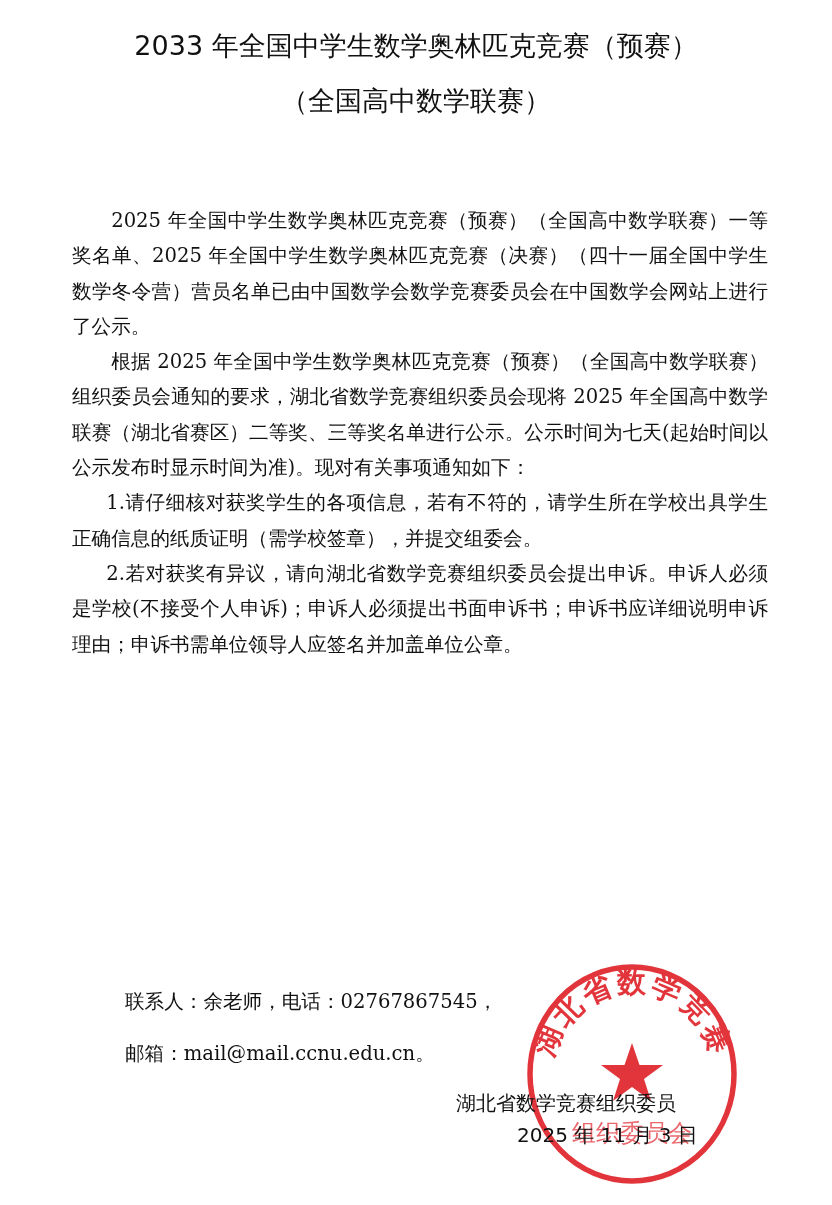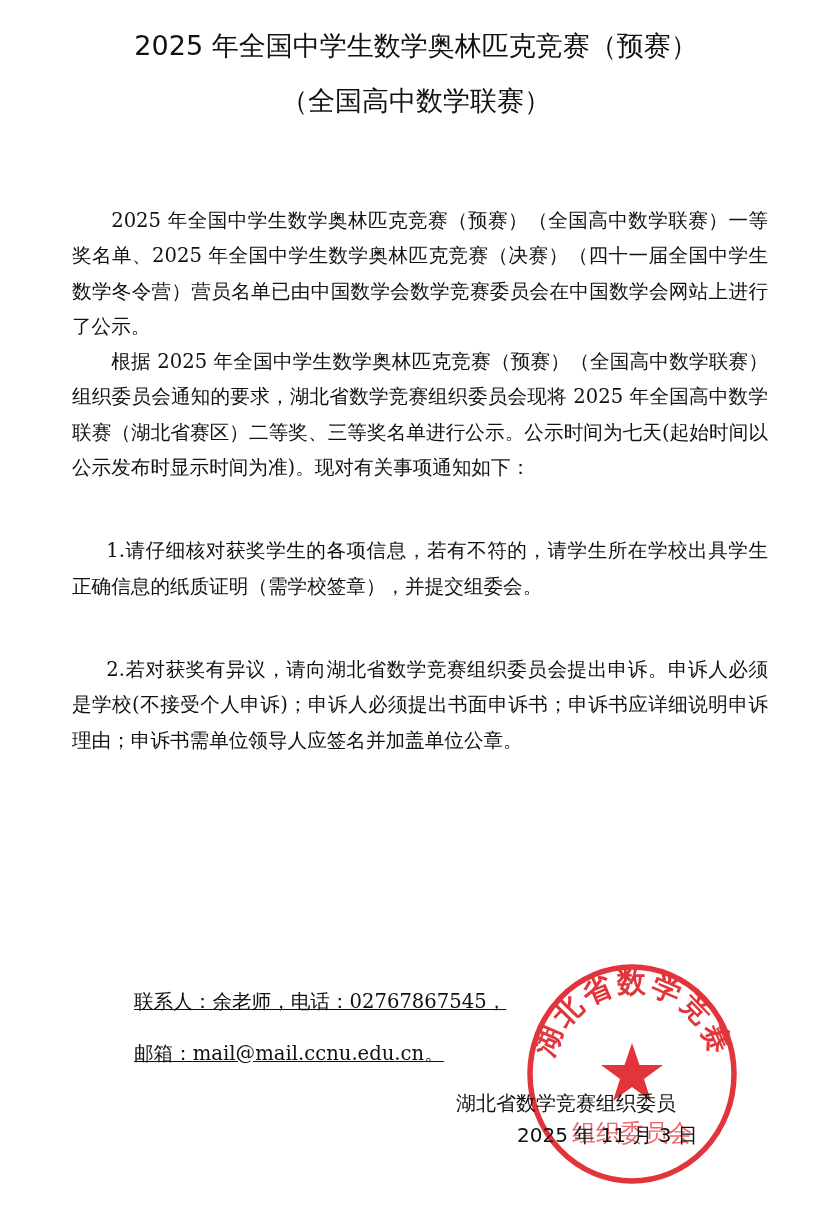--- a/index.html
+++ b/index.html
@@ -39,28 +39,26 @@
     line-height: 35.3px;
   }
   .para {
     margin: 0;
     text-indent: 2em;
     text-align: justify;
     text-align-last: left;
   }
   .para.item {
     text-indent: 1.75em;
-    margin-top: 48px;
   }
   .contact-line {
     position: absolute;
-    left: 134px;
+    left: 125px;
     font-size: 19.6px;
     white-space: nowrap;
-    text-decoration: underline;
   }
   .contact-1 { top: 988px; }
   .contact-2 { top: 1040px; }
   .sign-org {
     position: absolute;
     left: 456px;
     top: 1090px;
     font-size: 20px;
     white-space: nowrap;
     font-family: "DejaVu Sans", "Liberation Sans", sans-serif;
@@ -83,21 +81,21 @@
     height: 222px;
     z-index: 2;
     opacity: 0.92;
   }
   .seal svg { width: 100%; height: 100%; }
 </style>
 </head>
 <body>
 
 <div class="title-block">
-  <div class="title-line">2025 年全国中学生数学奥林匹克竞赛（预赛）</div>
+  <div class="title-line">2033 年全国中学生数学奥林匹克竞赛（预赛）</div>
   <div class="title-line">（全国高中数学联赛）</div>
 </div>
 
 <div class="body-block">
   <p class="para">2025 年全国中学生数学奥林匹克竞赛（预赛）（全国高中数学联赛）一等奖名单、2025 年全国中学生数学奥林匹克竞赛（决赛）（四十一届全国中学生数学冬令营）营员名单已由中国数学会数学竞赛委员会在中国数学会网站上进行了公示。</p>
   <p class="para">根据 2025 年全国中学生数学奥林匹克竞赛（预赛）（全国高中数学联赛）组织委员会通知的要求，湖北省数学竞赛组织委员会现将 2025 年全国高中数学联赛（湖北省赛区）二等奖、三等奖名单进行公示。公示时间为七天(起始时间以公示发布时显示时间为准)。现对有关事项通知如下：</p>
   <p class="para item">1.请仔细核对获奖学生的各项信息，若有不符的，请学生所在学校出具学生正确信息的纸质证明（需学校签章），并提交组委会。</p>
   <p class="para item">2.若对获奖有异议，请向湖北省数学竞赛组织委员会提出申诉。申诉人必须是学校(不接受个人申诉)；申诉人必须提出书面申诉书；申诉书应详细说明申诉理由；申诉书需单位领导人应签名并加盖单位公章。</p>
 </div>
 

